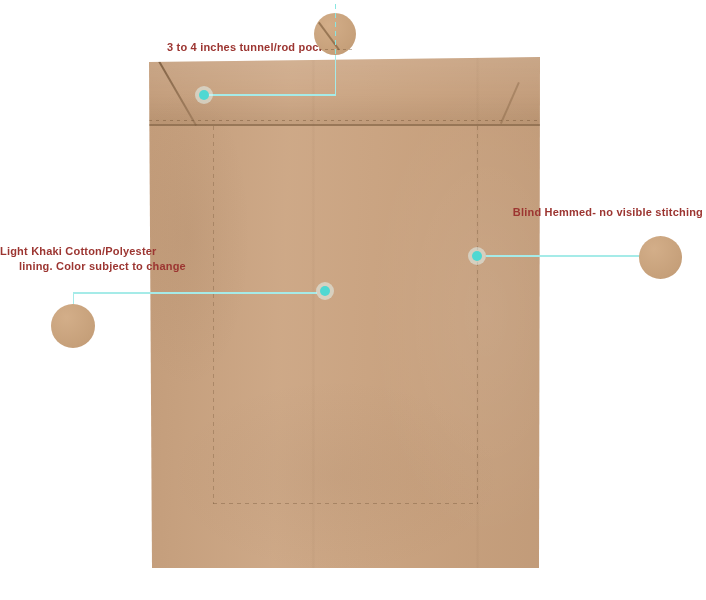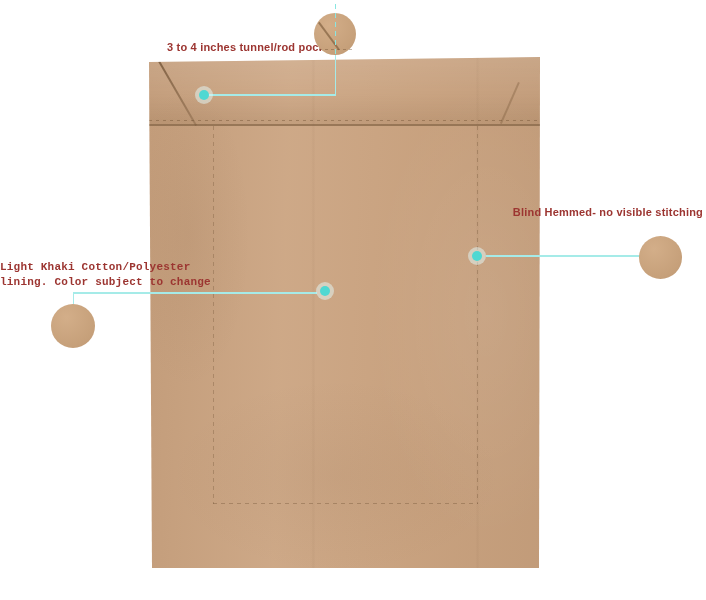--- a/index.html
+++ b/index.html
@@ -103,23 +103,23 @@
       <div class="swatch-crease"></div>
       <div class="swatch-seam"></div>
     </div>
     <div class="line-v dashed" style="left:334.5px;top:4px;height:51px;"></div>
     <div class="marker" style="left:195px;top:86px;">
       <div class="marker-core"></div>
     </div>
   </div>
 
   <div>
-    <div class="label" style="left:0px;top:260px;width:158px;font-family:Liberation Mono, monospace;">
+    <div class="label" style="left:0px;top:244px;width:158px;">
       <span style="display:block;">Light Khaki Cotton/Polyester</span>
-      <span style="display:block;">lining. Color subject to change</span>
+      <span style="display:block;padding-left:19px;">lining. Color subject to change</span>
     </div>
     <div class="line-h" style="left:73px;top:292px;width:244px;"></div>
     <div class="line-v" style="left:72.5px;top:293px;height:11px;"></div>
     <div class="swatch" style="left:51px;top:304px;width:44px;height:44px;"></div>
     <div class="marker" style="left:316px;top:282px;">
       <div class="marker-core"></div>
     </div>
   </div>
 
   <div>

